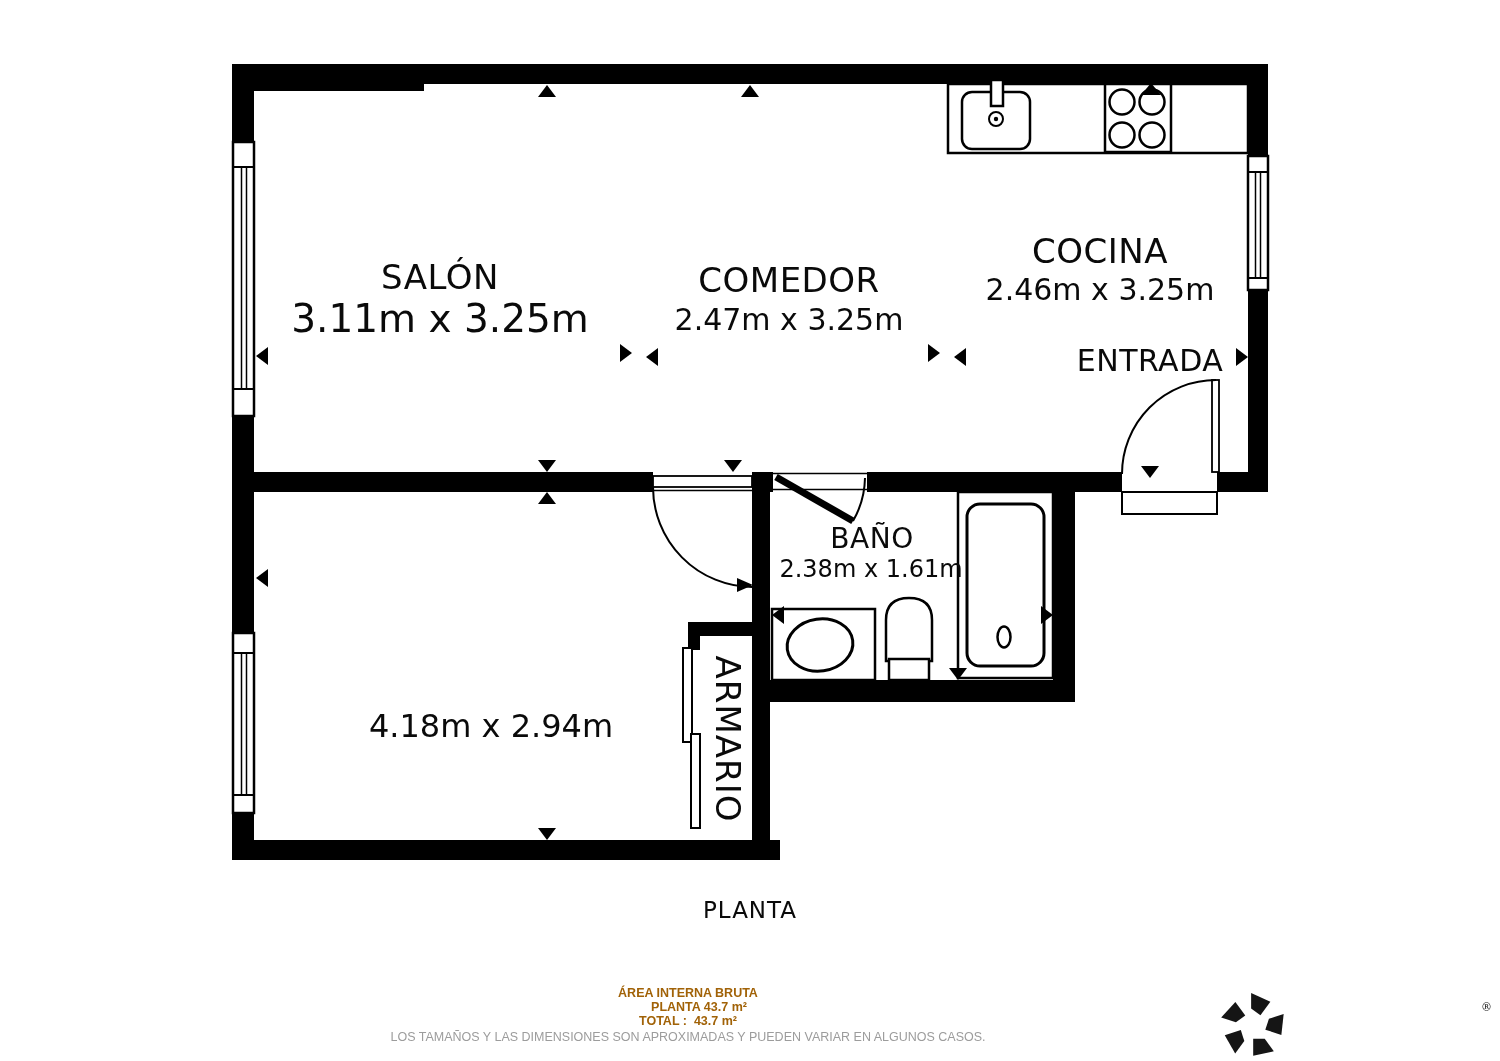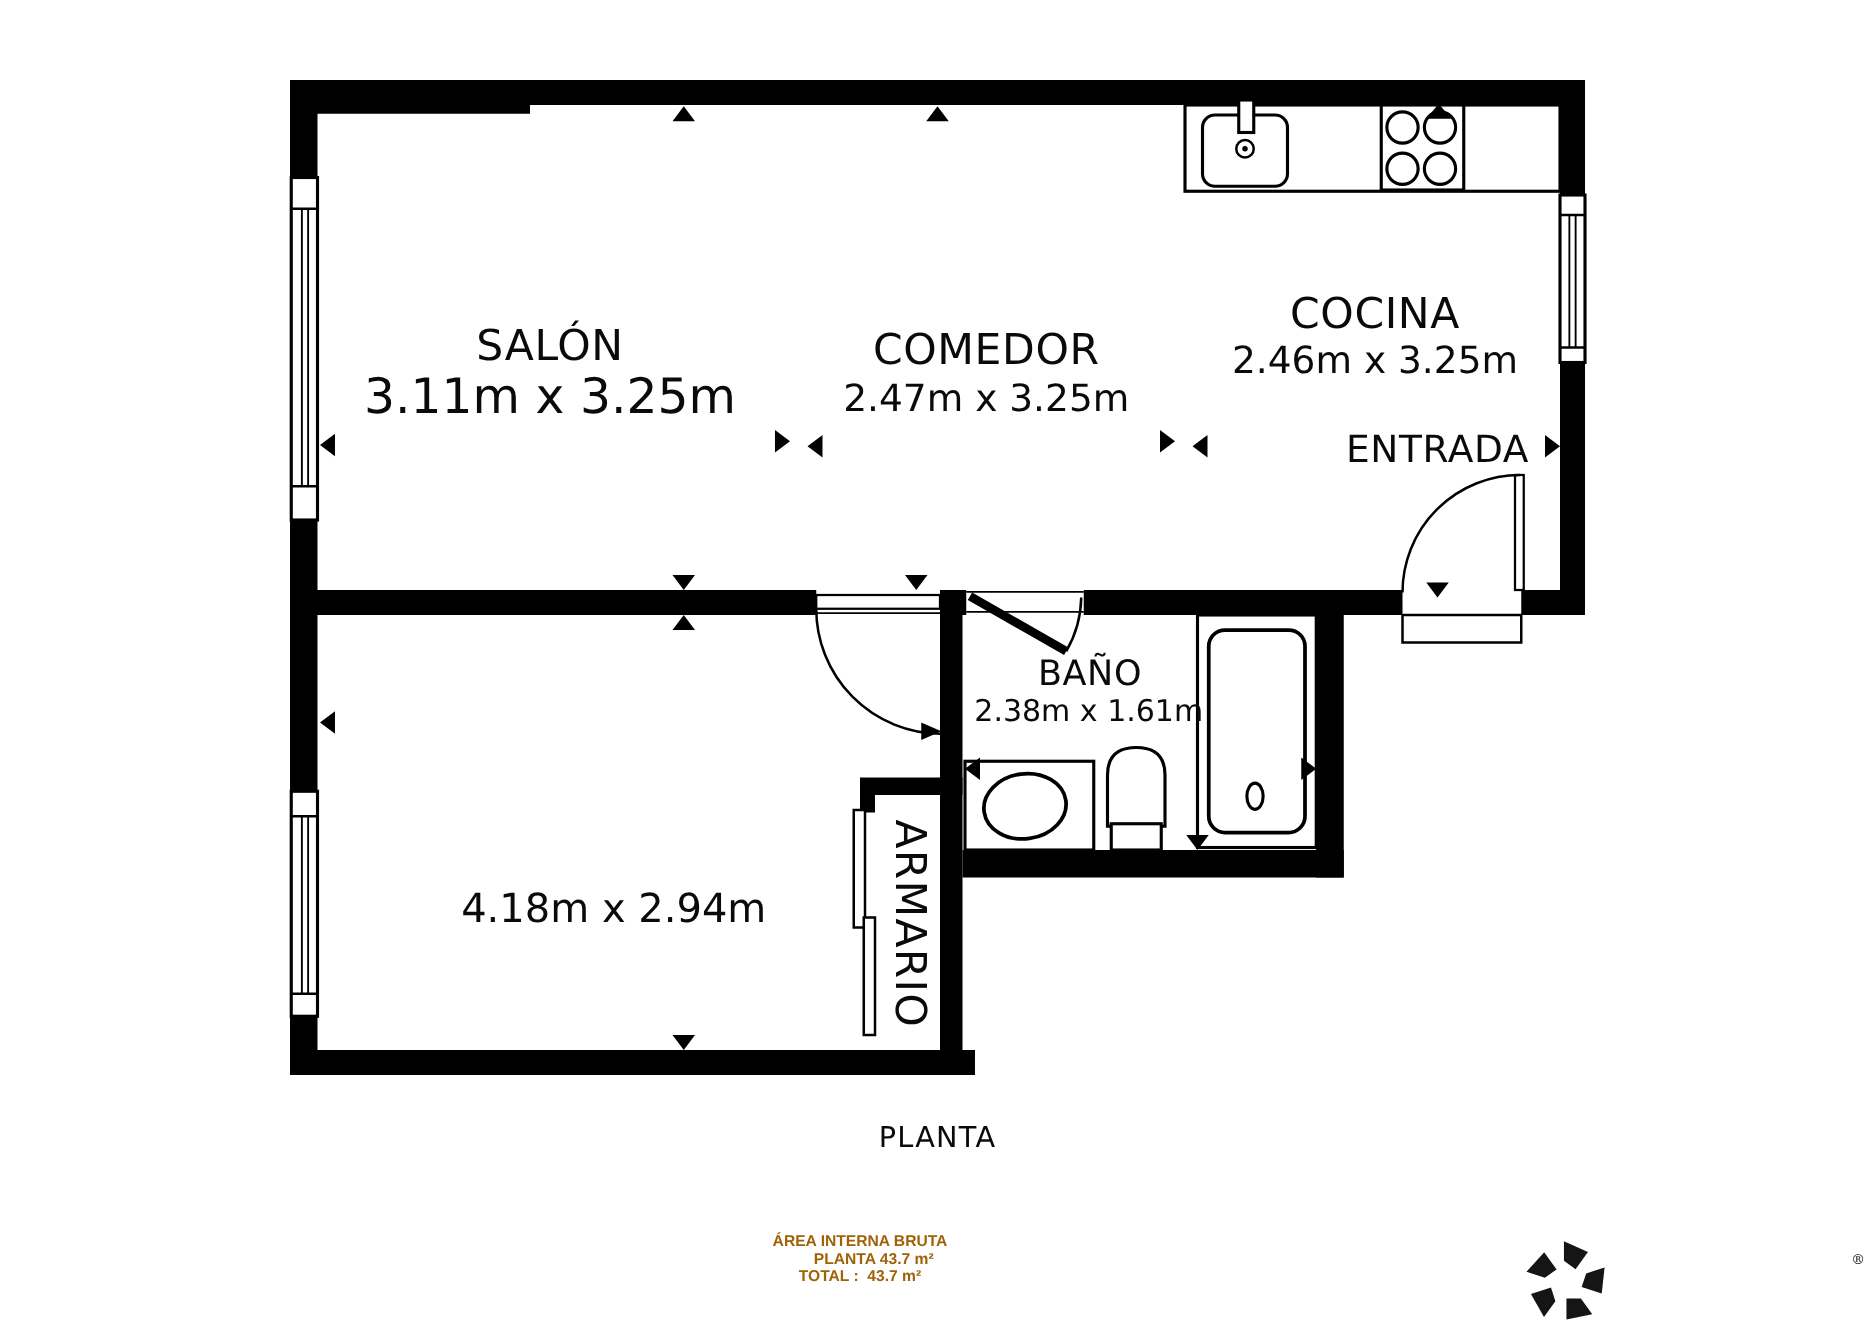--- a/index.html
+++ b/index.html
@@ -172,16 +172,17 @@
 
   <div class="lbl" style="left:475px;top:727px;font-size:32px;margin-left:16px;">4.18m x 2.94m</div>
 
   <div class="lbl room-name rot90" style="left:727px;top:739px;font-size:34px;">ARMARIO</div>
 
   <div class="lbl" style="left:750px;top:895px;font-size:23px;letter-spacing:1px;margin-top:16px;">PLANTA</div>
 
   <div class="lbl footer-line" style="left:688px;top:994px;font-size:12.5px;">ÁREA INTERNA BRUTA</div>
   <div class="lbl footer-line" style="left:688px;top:1008px;font-size:12.5px;padding-left:22px;">PLANTA 43.7 m²</div>
   <div class="lbl footer-line" style="left:688px;top:1022px;font-size:12.5px;">TOTAL :  43.7 m²</div>
+  <div class="lbl footer-disclaimer" style="left:688px;top:1038px;font-size:12.5px;">LOS TAMAÑOS Y LAS DIMENSIONES SON APROXIMADAS Y PUEDEN VARIAR EN ALGUNOS CASOS.</div>
 
   <div class="brand-reg" style="left:1481px;top:1001px;font-size:11px;">®</div>
 
 </div>
 
 </body></html>

